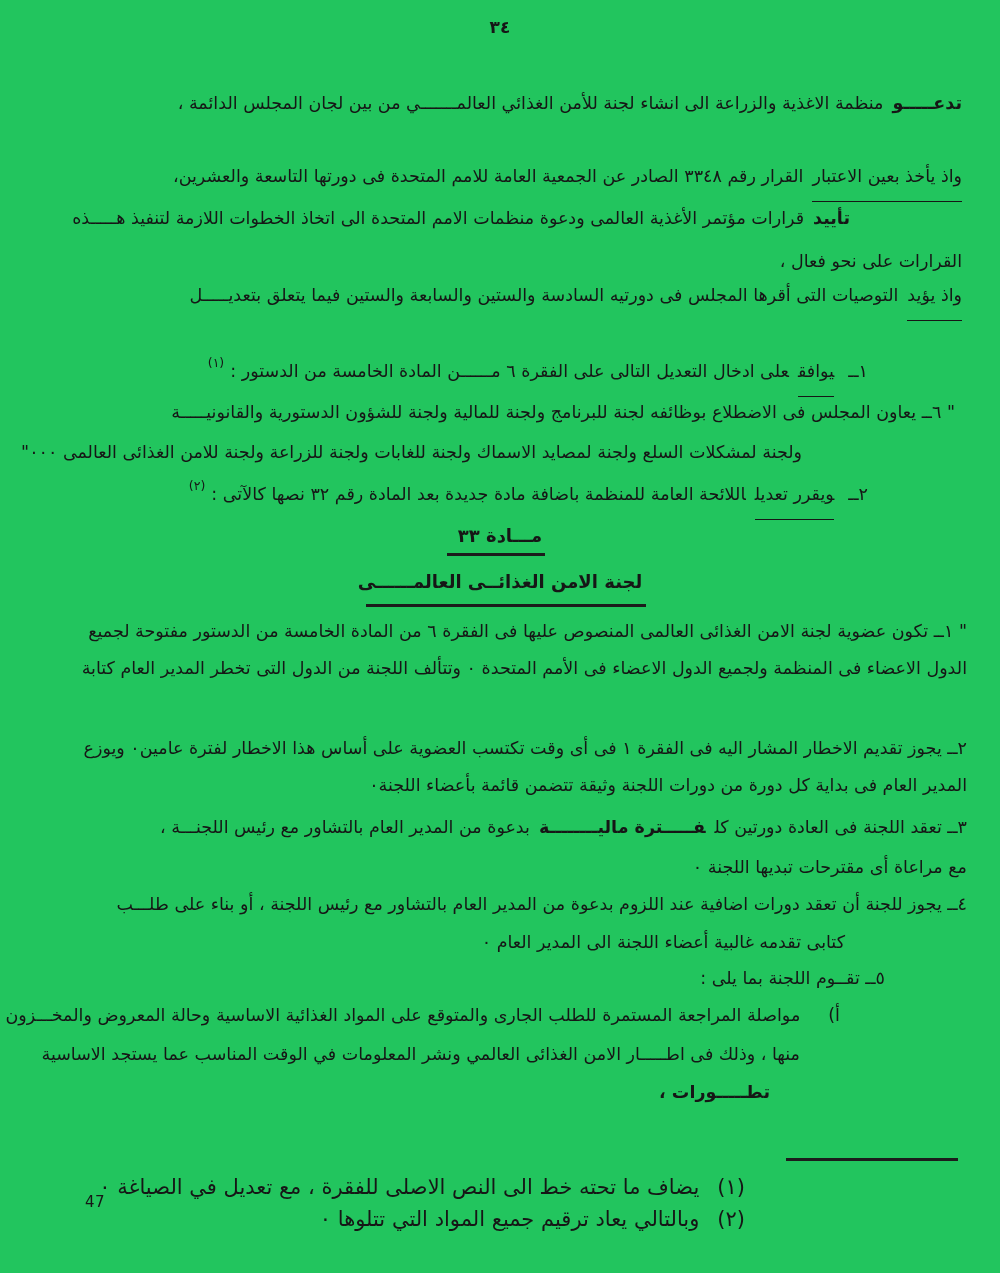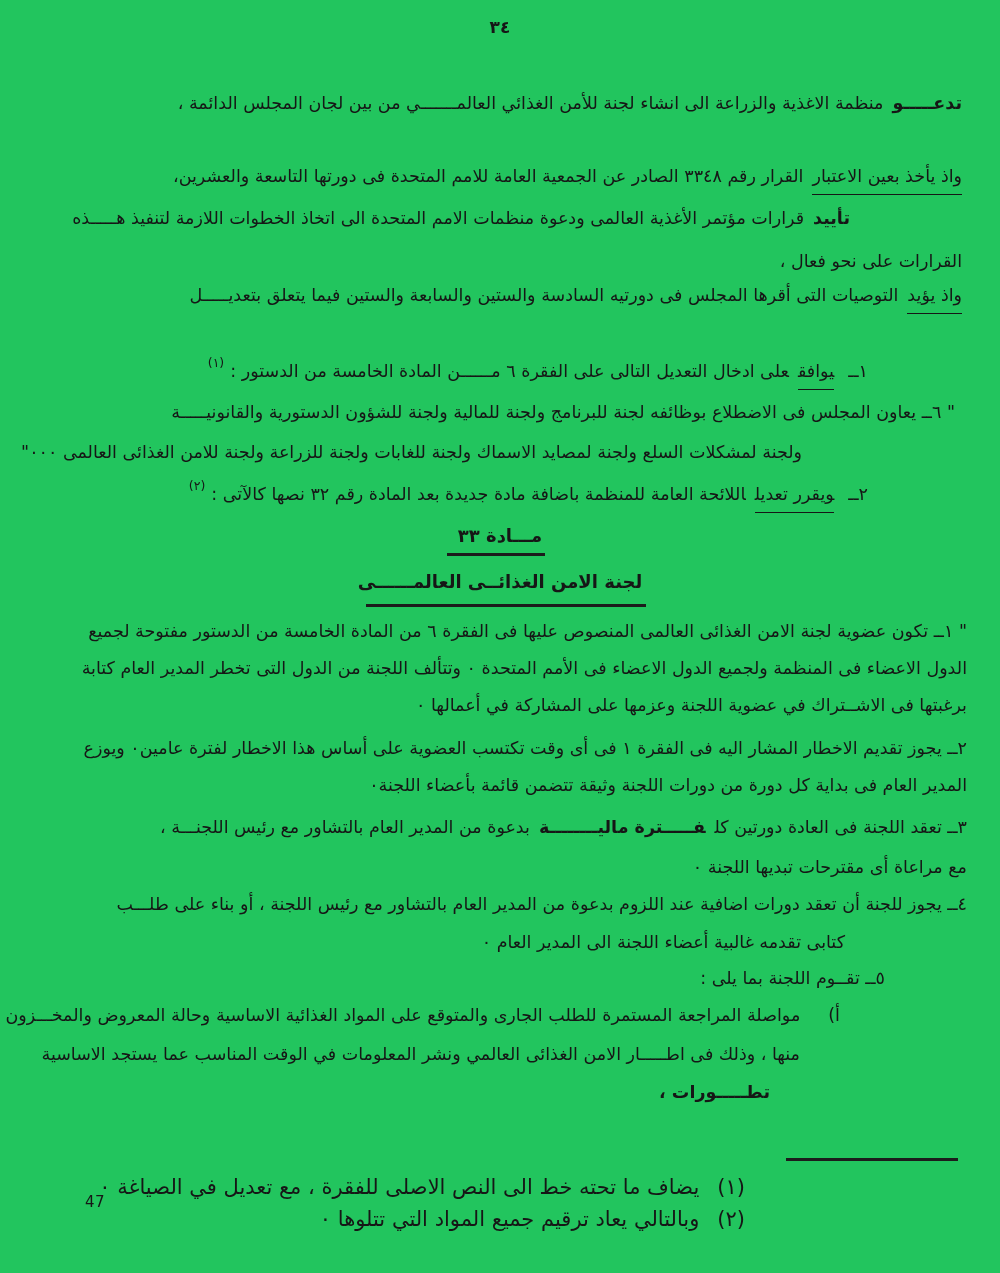--- a/index.html
+++ b/index.html
@@ -15,21 +15,21 @@
   }
   .ln{
     position:absolute;
     white-space:nowrap;
     font-size:17.5px;
     line-height:1.35;
     font-weight:500;
   }
   .center{left:0;right:0;text-align:center;}
   .b{font-weight:bold;}
-  .u{border-bottom:1.6px solid #161616;padding-bottom:8px;}
+  .u{border-bottom:1.6px solid #161616;padding-bottom:15px;}
   .gap{margin-left:9px;}
   .num{margin-left:14px;}
   .fnref{
     font-size:12.5px;
     vertical-align:super;
     margin-right:6px;
     position:relative;top:-3px;
   }
   .rule{position:absolute;background:#1c1c1c;}
   .fn{
@@ -81,21 +81,20 @@
   </div>
 
   <div class="ln center b" style="top:524px;font-size:18px;">مـــادة ٣٣</div>
   <div class="rule" style="top:553px;left:447px;width:98px;height:2.5px;"></div>
 
   <div class="ln center b" style="top:570px;font-size:18px;">لجنة الامن الغذائــى العالمــــــى</div>
   <div class="rule" style="top:604px;left:366px;width:280px;height:2.5px;"></div>
 
   <div class="ln" style="top:620px;right:33px;">" ١ــ تكون عضوية لجنة الامن الغذائى العالمى المنصوص عليها فى الفقرة ٦ من المادة الخامسة من الدستور مفتوحة لجميع</div>
   <div class="ln" style="top:657px;right:33px;">الدول الاعضاء فى المنظمة ولجميع الدول الاعضاء فى الأمم المتحدة ٠ وتتألف اللجنة من الدول التى تخطر المدير العام كتابة</div>
-  <div class="ln" style="top:694px;right:33px;">برغبتها فى الاشــتراك في عضوية اللجنة وعزمها على المشاركة في أعمالها ٠</div>
 
   <div class="ln" style="top:737px;right:33px;">٢ــ  يجوز تقديم الاخطار المشار اليه فى الفقرة ١ فى أى وقت تكتسب العضوية على أساس هذا الاخطار لفترة عامين٠ ويوزع</div>
   <div class="ln" style="top:774px;right:33px;">المدير العام فى بداية كل دورة من دورات اللجنة وثيقة تتضمن قائمة بأعضاء اللجنة٠</div>
 
   <div class="ln" style="top:816px;right:33px;">
     <span class="gap">٣ــ  تعقد اللجنة فى العادة دورتين كل</span><span class="b gap">فـــــترة ماليــــــــة</span><span>بدعوة من المدير العام بالتشاور مع رئيس اللجنـــة ،</span>
   </div>
   <div class="ln" style="top:856px;right:33px;">مع مراعاة أى مقترحات تبديها اللجنة ٠</div>
 
   <div class="ln" style="top:893px;right:33px;">٤ــ  يجوز للجنة أن تعقد دورات اضافية عند اللزوم بدعوة من المدير العام بالتشاور مع رئيس اللجنة ، أو بناء على طلـــب</div>

